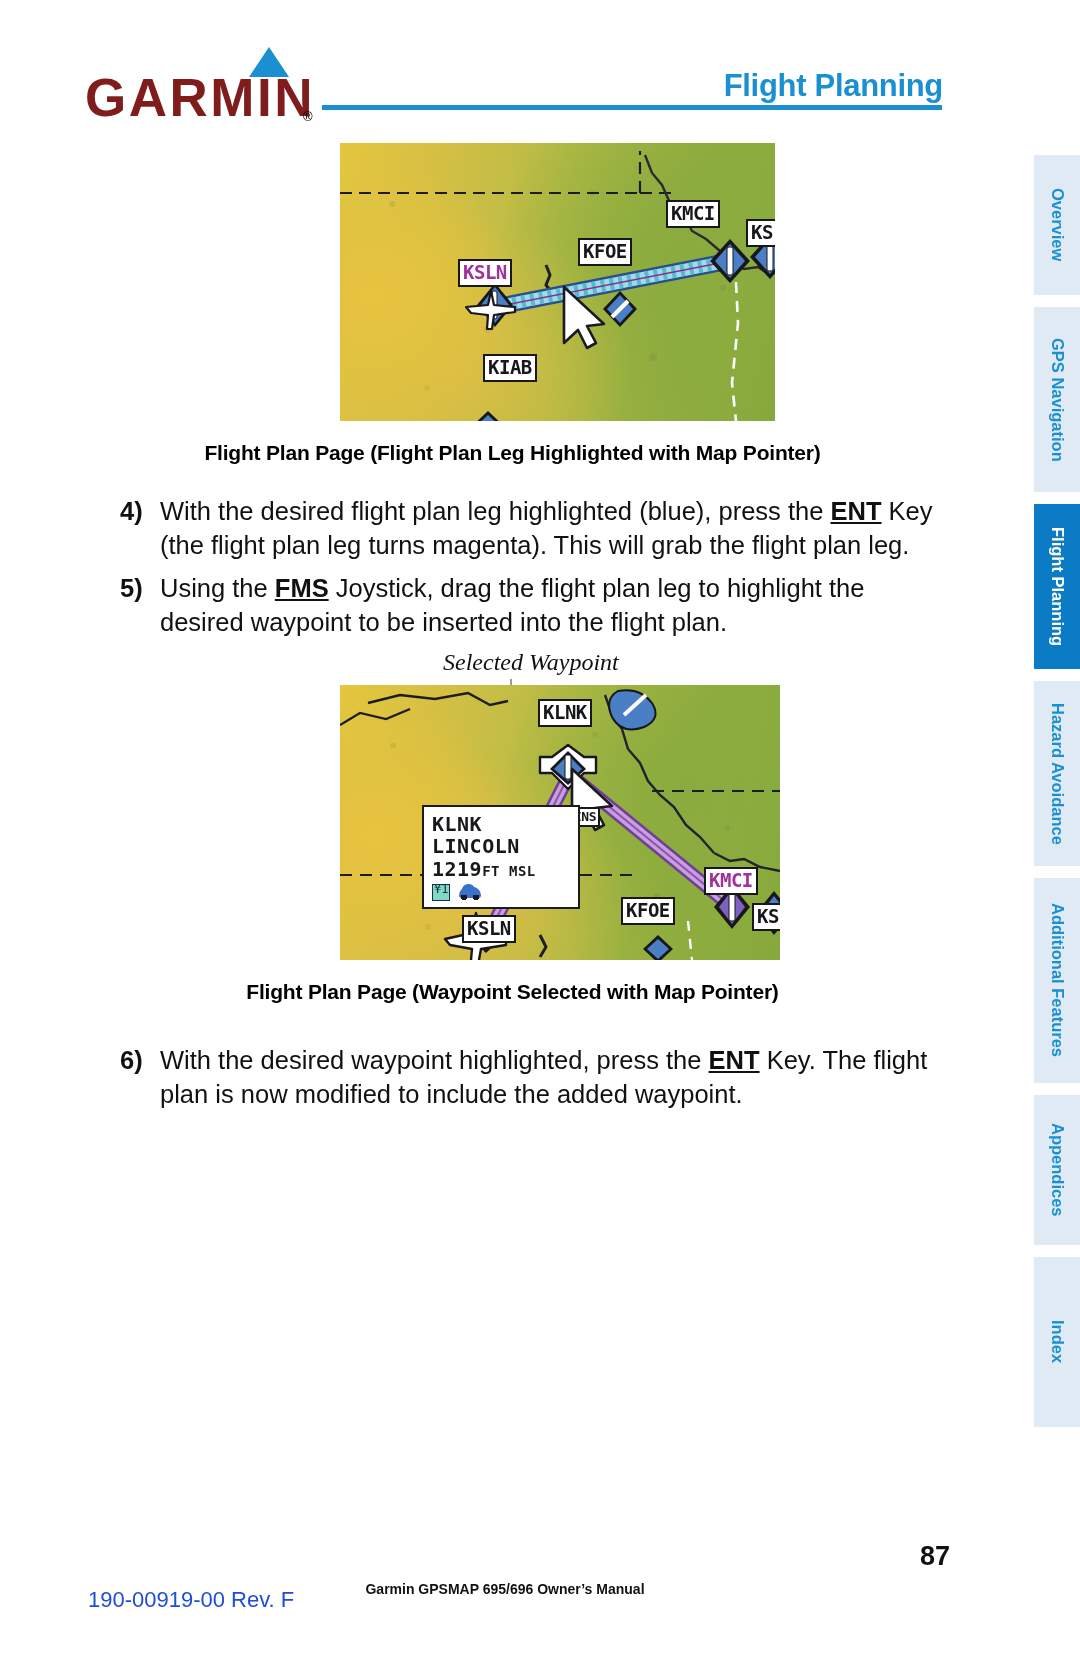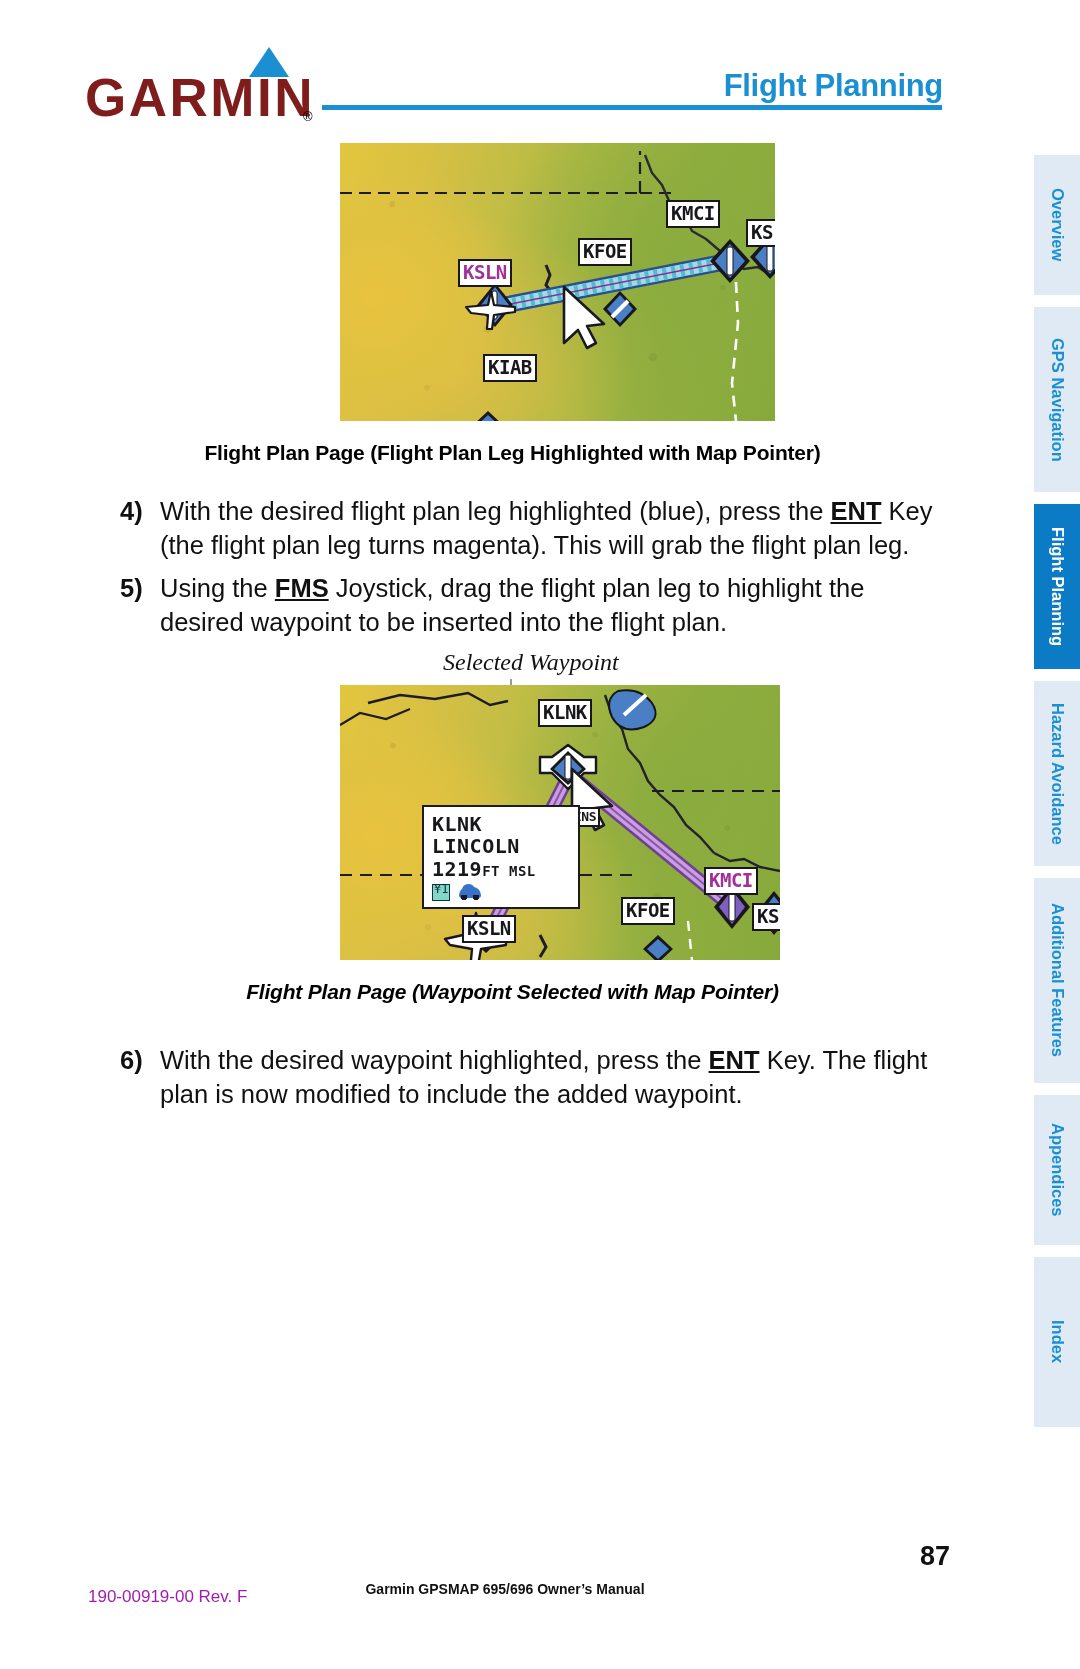--- a/index.html
+++ b/index.html
@@ -242,21 +242,21 @@
   }
   .step-body {
     flex: 1;
   }
   .step-body b { font-weight: bold; text-decoration: underline; }
 
   
   .footer { position: absolute; left: 0; bottom: 0; width: 1080px; height: 150px; }
   .foot-left {
     position: absolute; left: 88px; top: 68px;
-    font-size: 17px; color: #a21caf;
+    font-size: 22px; color: #1d4ed8;
   }
   .foot-center {
     position: absolute; left: 0; top: 62px; width: 1010px;
     text-align: center; font-size: 14px; font-weight: bold; color: #111;
   }
   .foot-page {
     position: absolute; right: 130px; top: 22px;
     font-size: 27px; font-weight: bold; color: #111;
   }
 </style>
@@ -449,21 +449,21 @@
     <div class="infobox" style="left:82px; top:120px; width:138px;">
       <div class="l1">KLNK</div>
       <div class="l2">LINCOLN</div>
       <div class="l3"><span>1219</span><span class="unit">FT MSL</span></div>
       <div class="icons">
         <span class="ic-food"></span>
         <span class="ic-car"></span>
       </div>
     </div>
   </div>
-  <div class="fig-caption" style="top:295px; left:-120px; width:675px;font-style:italic;">Flight Plan Page (Waypoint Selected with Map Pointer)</div>
+  <div class="fig-caption" style="top:295px; left:-120px; width:675px;">Flight Plan Page (Waypoint Selected with Map Pointer)</div>
 </div>
 
 <div class="step" style="left:108px; top:1044px; width:830px;">
   <div class="step-num">6)</div>
   <div class="step-body" id="step2body"><span>With the desired waypoint highlighted, press the </span><b>ENT</b><span> Key.  The flight plan is now modified to include the added waypoint.</span></div>
 </div>
 
 <div class="footer">
   <div class="foot-left">190-00919-00 Rev. F</div>
   <div class="foot-center">Garmin GPSMAP 695/696 Owner’s Manual</div>

